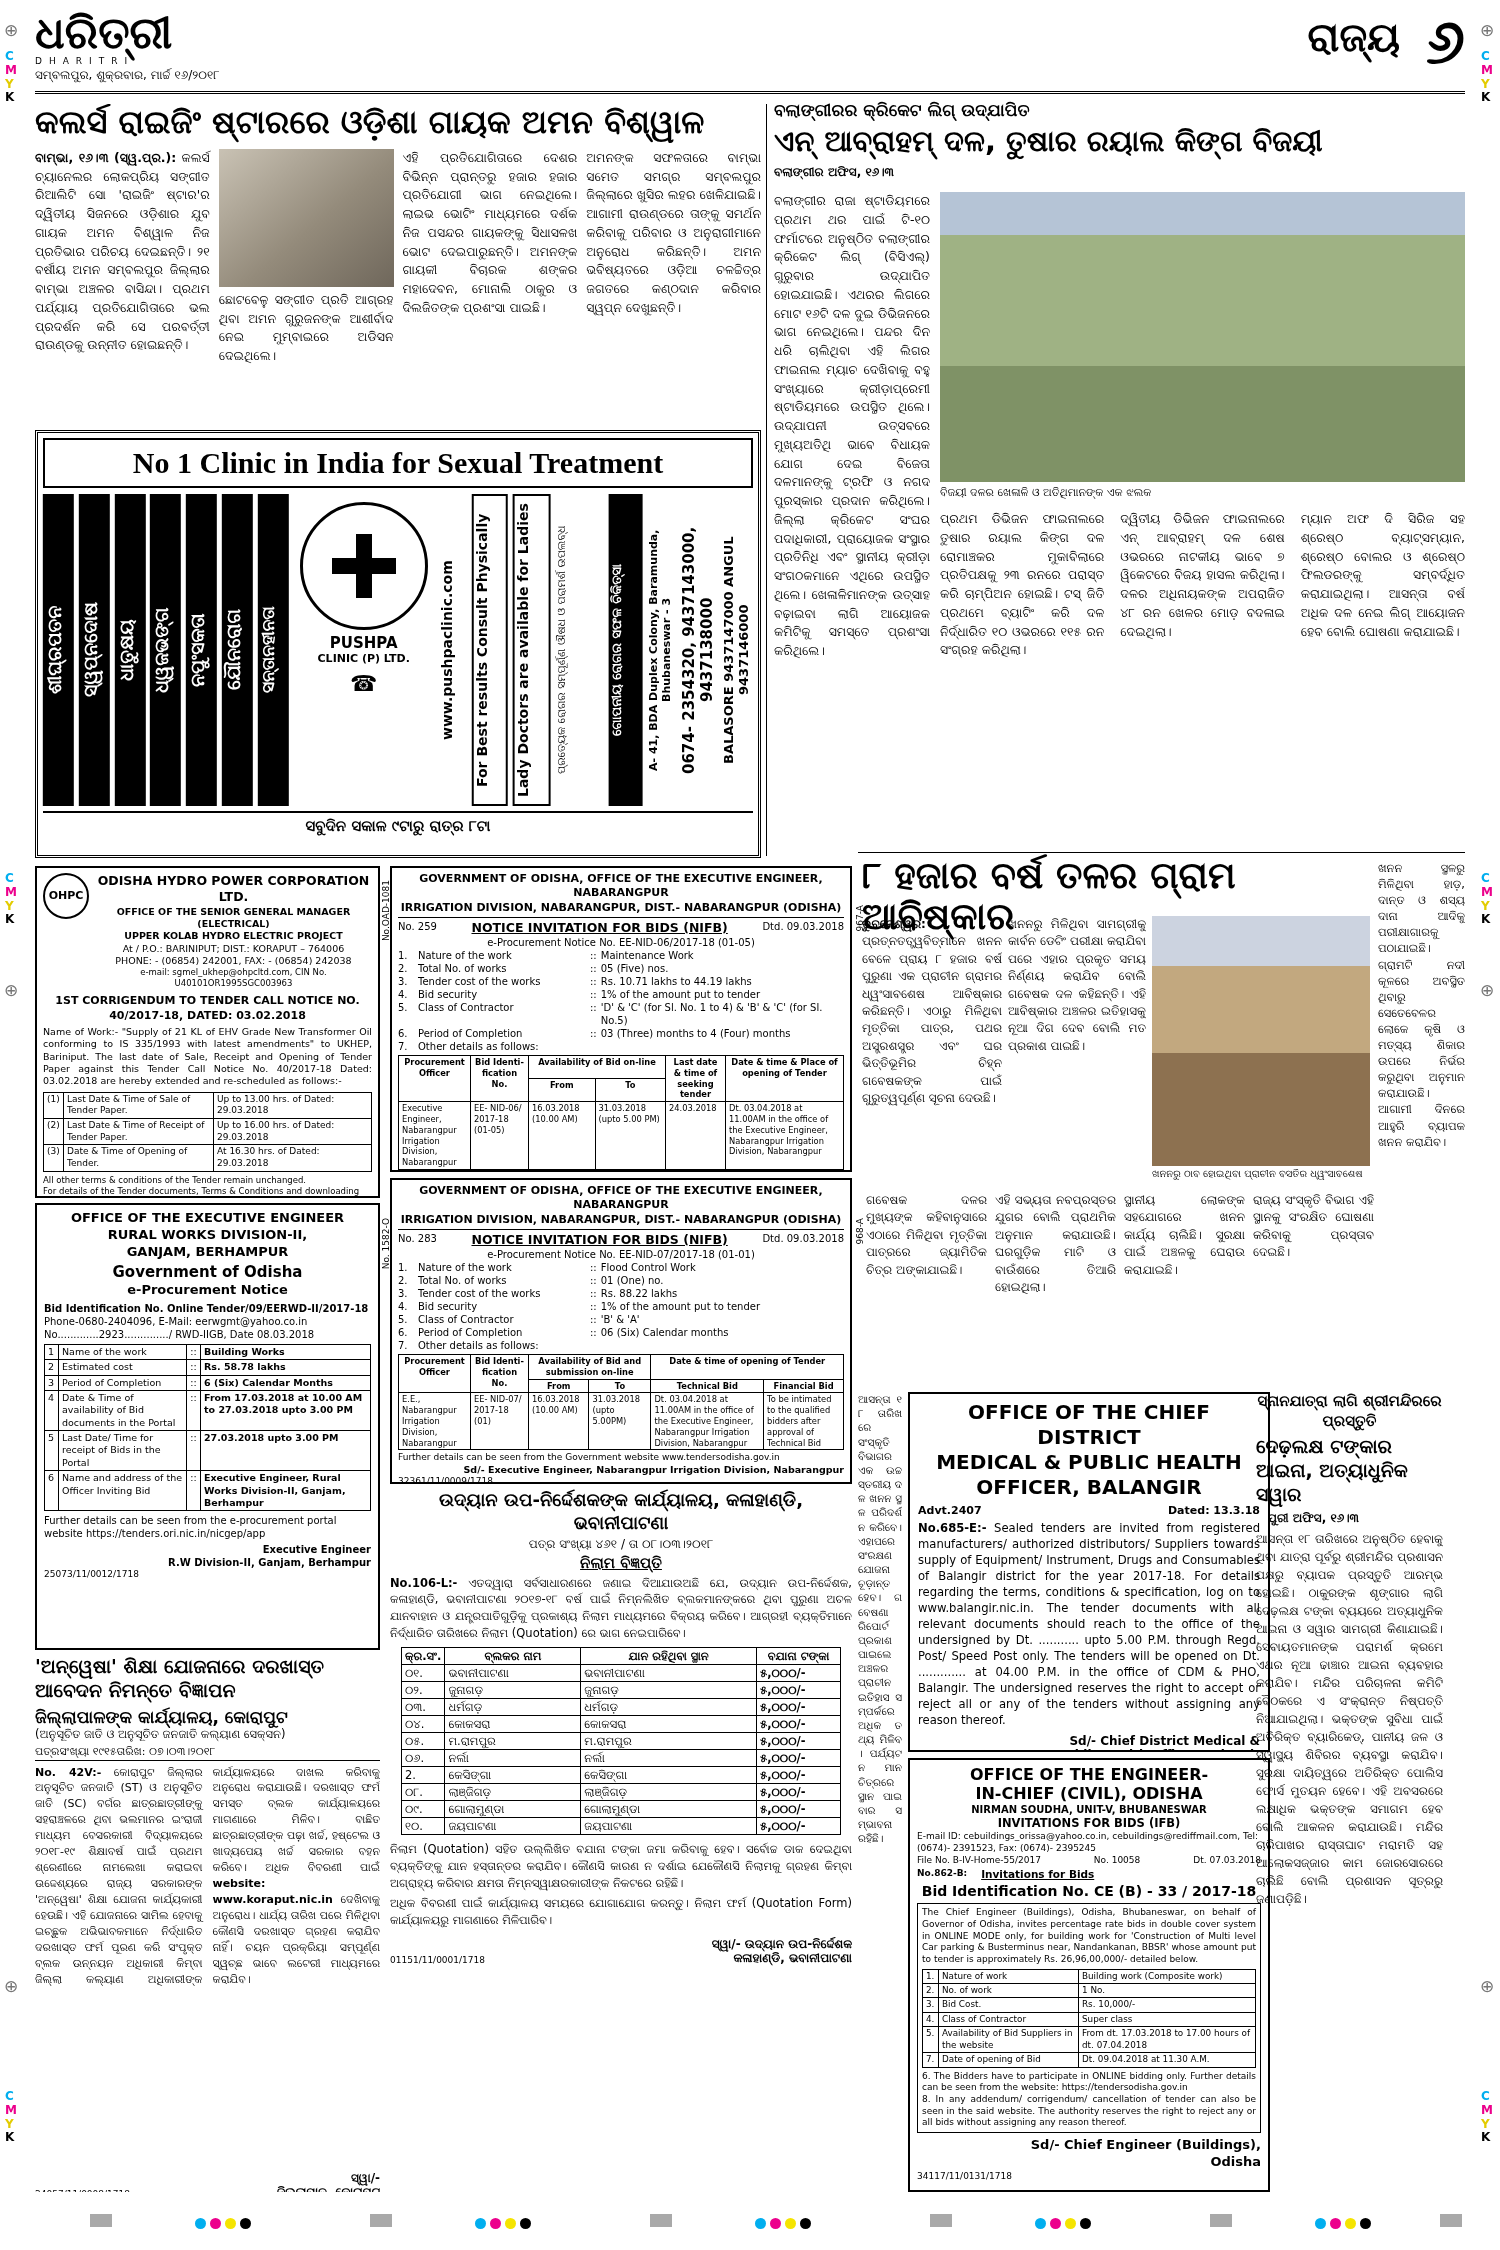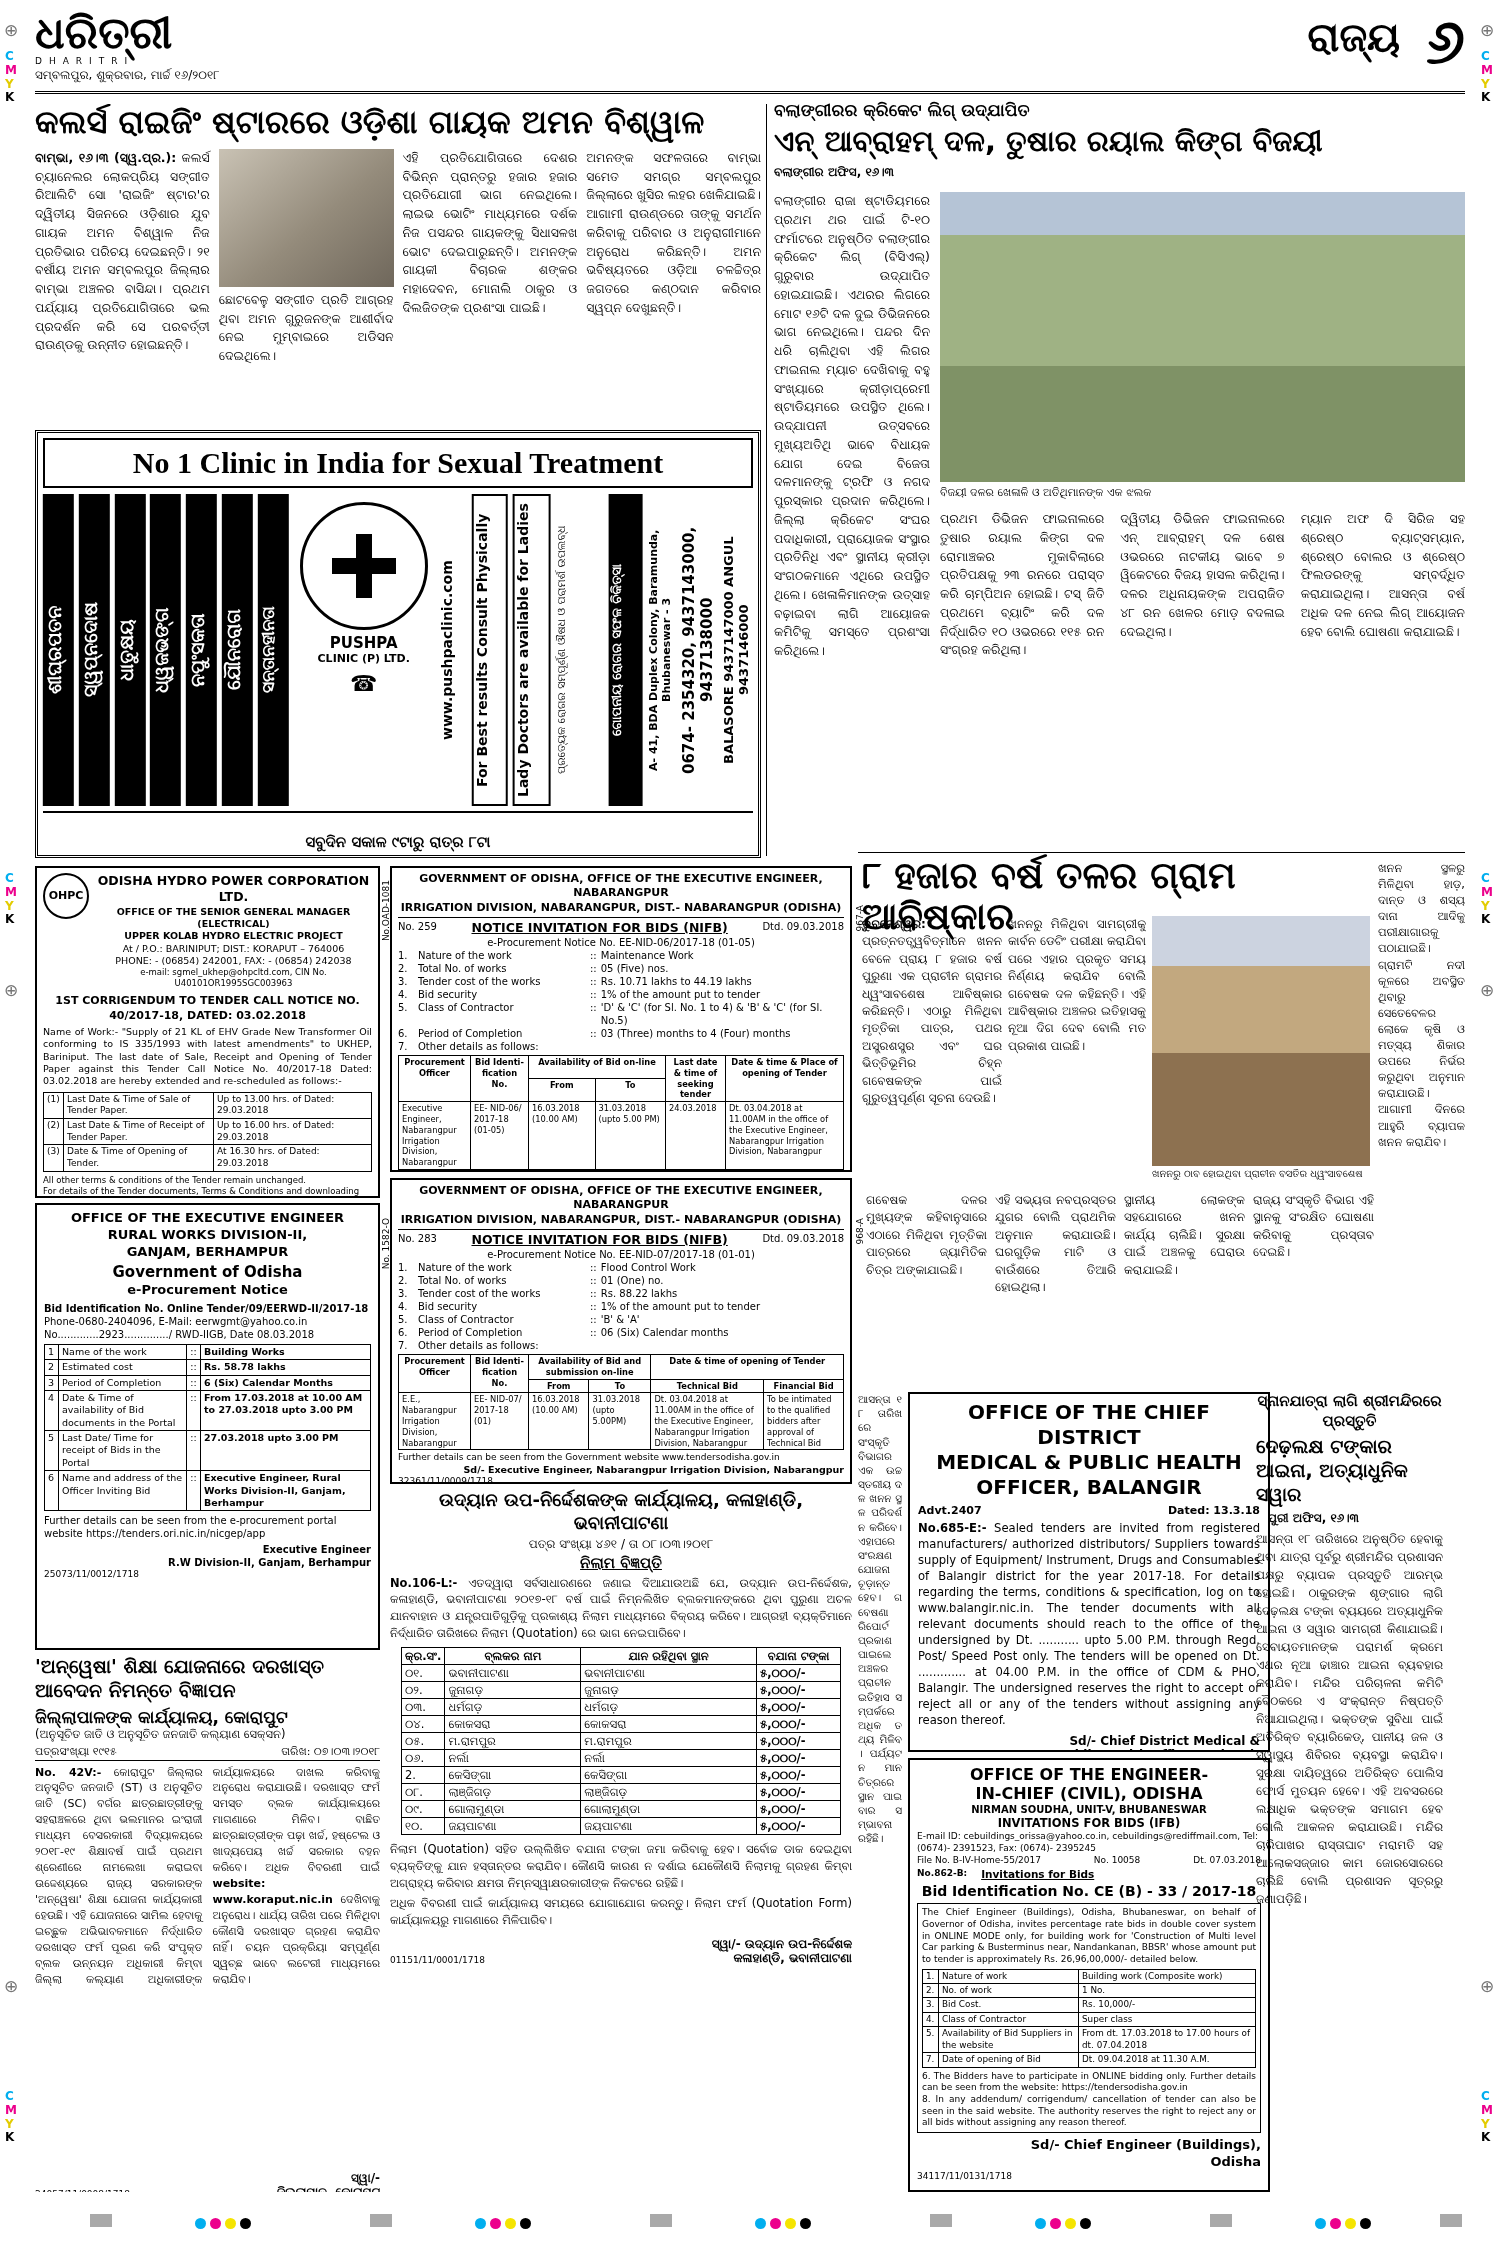--- a/index.html
+++ b/index.html
@@ -105,21 +105,21 @@
   </div>
   <div class="vrt c b" style="width:30px;font-size:14px">www.pushpaclinic.com</div>
   <div class="vrt c b" style="width:38px;font-size:14px;border:2px solid #000;padding:3px 0">For Best results Consult Physically</div>
   <div class="vrt c b" style="width:40px;font-size:14px;border:2px solid #000;padding:3px 0">Lady Doctors are available for Ladies</div>
   <div class="vrt c" style="width:52px;font-size:11px">ପ୍ରତ୍ୟେକ ରୋଗର ସମ୍ପୂର୍ଣ୍ଣ ଔଷଧ ଓ ପରାମର୍ଶ ଉପଲବ୍ଧ</div>
   <div class="strip vrt c b" style="width:36px;font-size:13px;padding:4px 0">ଗୋପନୀୟ ରୋଗର ସଫଳ ଚିକିତ୍ସା</div>
   <div class="vrt c b" style="width:30px;font-size:11px">A- 41, BDA Duplex Colony, Baramunda, Bhubaneswar - 3</div>
   <div class="vrt c b" style="width:38px;font-size:15px">0674- 2354320, 9437143000, 9437138000</div>
   <div class="vrt c b" style="width:34px;font-size:13px">BALASORE 9437147000 ANGUL 9437146000</div>
  </div>
- <div class="c b" style="border-top:2px solid #000;margin-top:5px;padding-top:20px;font-size:15px">ସବୁଦିନ ସକାଳ ୯ଟାରୁ ରାତ୍ର ୮ଟା</div>
+ <div class="c b" style="border-top:2px solid #000;margin-top:5px;padding-top:4px;font-size:15px">ସବୁଦିନ ସକାଳ ୯ଟାରୁ ରାତ୍ର ୮ଟା</div>
 </section>
 
 <section class="abs box oh" style="left:35px;top:866px;width:345px;height:332px;padding:5px 6px;font-size:9.5px;line-height:1.3">
  <div class="f" style="gap:6px">
   <div class="c b" style="width:46px;height:46px;border:2px solid #000;border-radius:50%;font-size:11px;line-height:42px;flex:none">OHPC</div>
   <div class="c" style="flex:1">
    <div class="b" style="font-size:12.5px">ODISHA HYDRO POWER CORPORATION LTD.</div>
    <div class="b" style="font-size:9.5px">OFFICE OF THE SENIOR GENERAL MANAGER (ELECTRICAL)</div>
    <div class="b" style="font-size:9.5px">UPPER KOLAB HYDRO ELECTRIC PROJECT</div>
    <div>At / P.O.: BARINIPUT; DIST.: KORAPUT – 764006</div>
@@ -377,21 +377,21 @@
  <div class="r b" style="margin-top:3px">Executive Engineer</div>
  <div class="r b">R.W Division-II, Ganjam, Berhampur</div>
  <div class="code">25073/11/0012/1718</div>
 </section>
 <div class="abs vrt code" style="left:381px;top:1218px">No. 1582-O</div>
 
 <section class="abs oh" style="left:35px;top:1655px;width:345px;height:537px">
  <h3 class="b" style="font-size:19px;line-height:1.25">'ଅନ୍ୱେଷା' ଶିକ୍ଷା ଯୋଜନାରେ ଦରଖାସ୍ତ ଆବେଦନ ନିମନ୍ତେ ବିଜ୍ଞାପନ</h3>
  <div class="b" style="font-size:17px;margin-top:4px">ଜିଲ୍ଲାପାଳଙ୍କ କାର୍ଯ୍ୟାଳୟ, କୋରାପୁଟ</div>
  <div style="font-size:11.5px">(ଅନୁସୂଚିତ ଜାତି ଓ ଅନୁସୂଚିତ ଜନଜାତି କଲ୍ୟାଣ ସେକ୍ସନ)</div>
- <div class="f" style="justify-content:space-between;font-size:11px;margin:4px 0;border-bottom:1px solid #000;padding-bottom:2px">
+ <div class="f" style="font-size:11px;margin:4px 0;border-bottom:1px solid #000;padding-bottom:2px">
   <span>ପତ୍ରସଂଖ୍ୟା ୧୯୧୫</span>
   <span>ତାରିଖ: ୦୭।୦୩।୨୦୧୮</span>
  </div>
  <p class="j oh" style="font-size:11px;line-height:1.45;column-count:2;column-gap:10px;height:400px">
   <span class="b">No. 42V:-</span>
   <span>କୋରାପୁଟ ଜିଲ୍ଲାର ଅନୁସୂଚିତ ଜନଜାତି (ST) ଓ ଅନୁସୂଚିତ ଜାତି (SC) ବର୍ଗର ଛାତ୍ରଛାତ୍ରୀଙ୍କୁ ସହରାଞ୍ଚଳରେ ଥିବା ଭଲମାନର ଇଂରାଜୀ ମାଧ୍ୟମ ବେସରକାରୀ ବିଦ୍ୟାଳୟରେ ୨୦୧୮-୧୯ ଶିକ୍ଷାବର୍ଷ ପାଇଁ ପ୍ରଥମ ଶ୍ରେଣୀରେ ନାମଲେଖା କରାଇବା ଉଦ୍ଦେଶ୍ୟରେ ରାଜ୍ୟ ସରକାରଙ୍କ 'ଅନ୍ୱେଷା' ଶିକ୍ଷା ଯୋଜନା କାର୍ଯ୍ୟକାରୀ ହେଉଛି। ଏହି ଯୋଜନାରେ ସାମିଲ ହେବାକୁ ଇଚ୍ଛୁକ ଅଭିଭାବକମାନେ ନିର୍ଦ୍ଧାରିତ ଦରଖାସ୍ତ ଫର୍ମ ପୂରଣ କରି ସଂପୃକ୍ତ ବ୍ଲକ ଉନ୍ନୟନ ଅଧିକାରୀ କିମ୍ବା ଜିଲ୍ଲା କଲ୍ୟାଣ ଅଧିକାରୀଙ୍କ କାର୍ଯ୍ୟାଳୟରେ ଦାଖଲ କରିବାକୁ ଅନୁରୋଧ କରାଯାଉଛି। ଦରଖାସ୍ତ ଫର୍ମ ସମସ୍ତ ବ୍ଲକ କାର୍ଯ୍ୟାଳୟରେ ମାଗଣାରେ ମିଳିବ। ବାଛିତ ଛାତ୍ରଛାତ୍ରୀଙ୍କ ପଢ଼ା ଖର୍ଚ୍ଚ, ହଷ୍ଟେଲ ଓ ଖାଦ୍ୟପେୟ ଖର୍ଚ୍ଚ ସରକାର ବହନ କରିବେ। ଅଧିକ ବିବରଣୀ ପାଇଁ</span>
   <span class="b">website: www.koraput.nic.in</span>
   <span>ଦେଖିବାକୁ ଅନୁରୋଧ। ଧାର୍ଯ୍ୟ ତାରିଖ ପରେ ମିଳିଥିବା କୌଣସି ଦରଖାସ୍ତ ଗ୍ରହଣ କରାଯିବ ନାହିଁ। ଚୟନ ପ୍ରକ୍ରିୟା ସମ୍ପୂର୍ଣ୍ଣ ସ୍ୱଚ୍ଛ ଭାବେ ଲଟେରୀ ମାଧ୍ୟମରେ କରାଯିବ।</span>
  </p>
  <div class="f" style="justify-content:space-between;align-items:flex-end;margin-top:6px">

